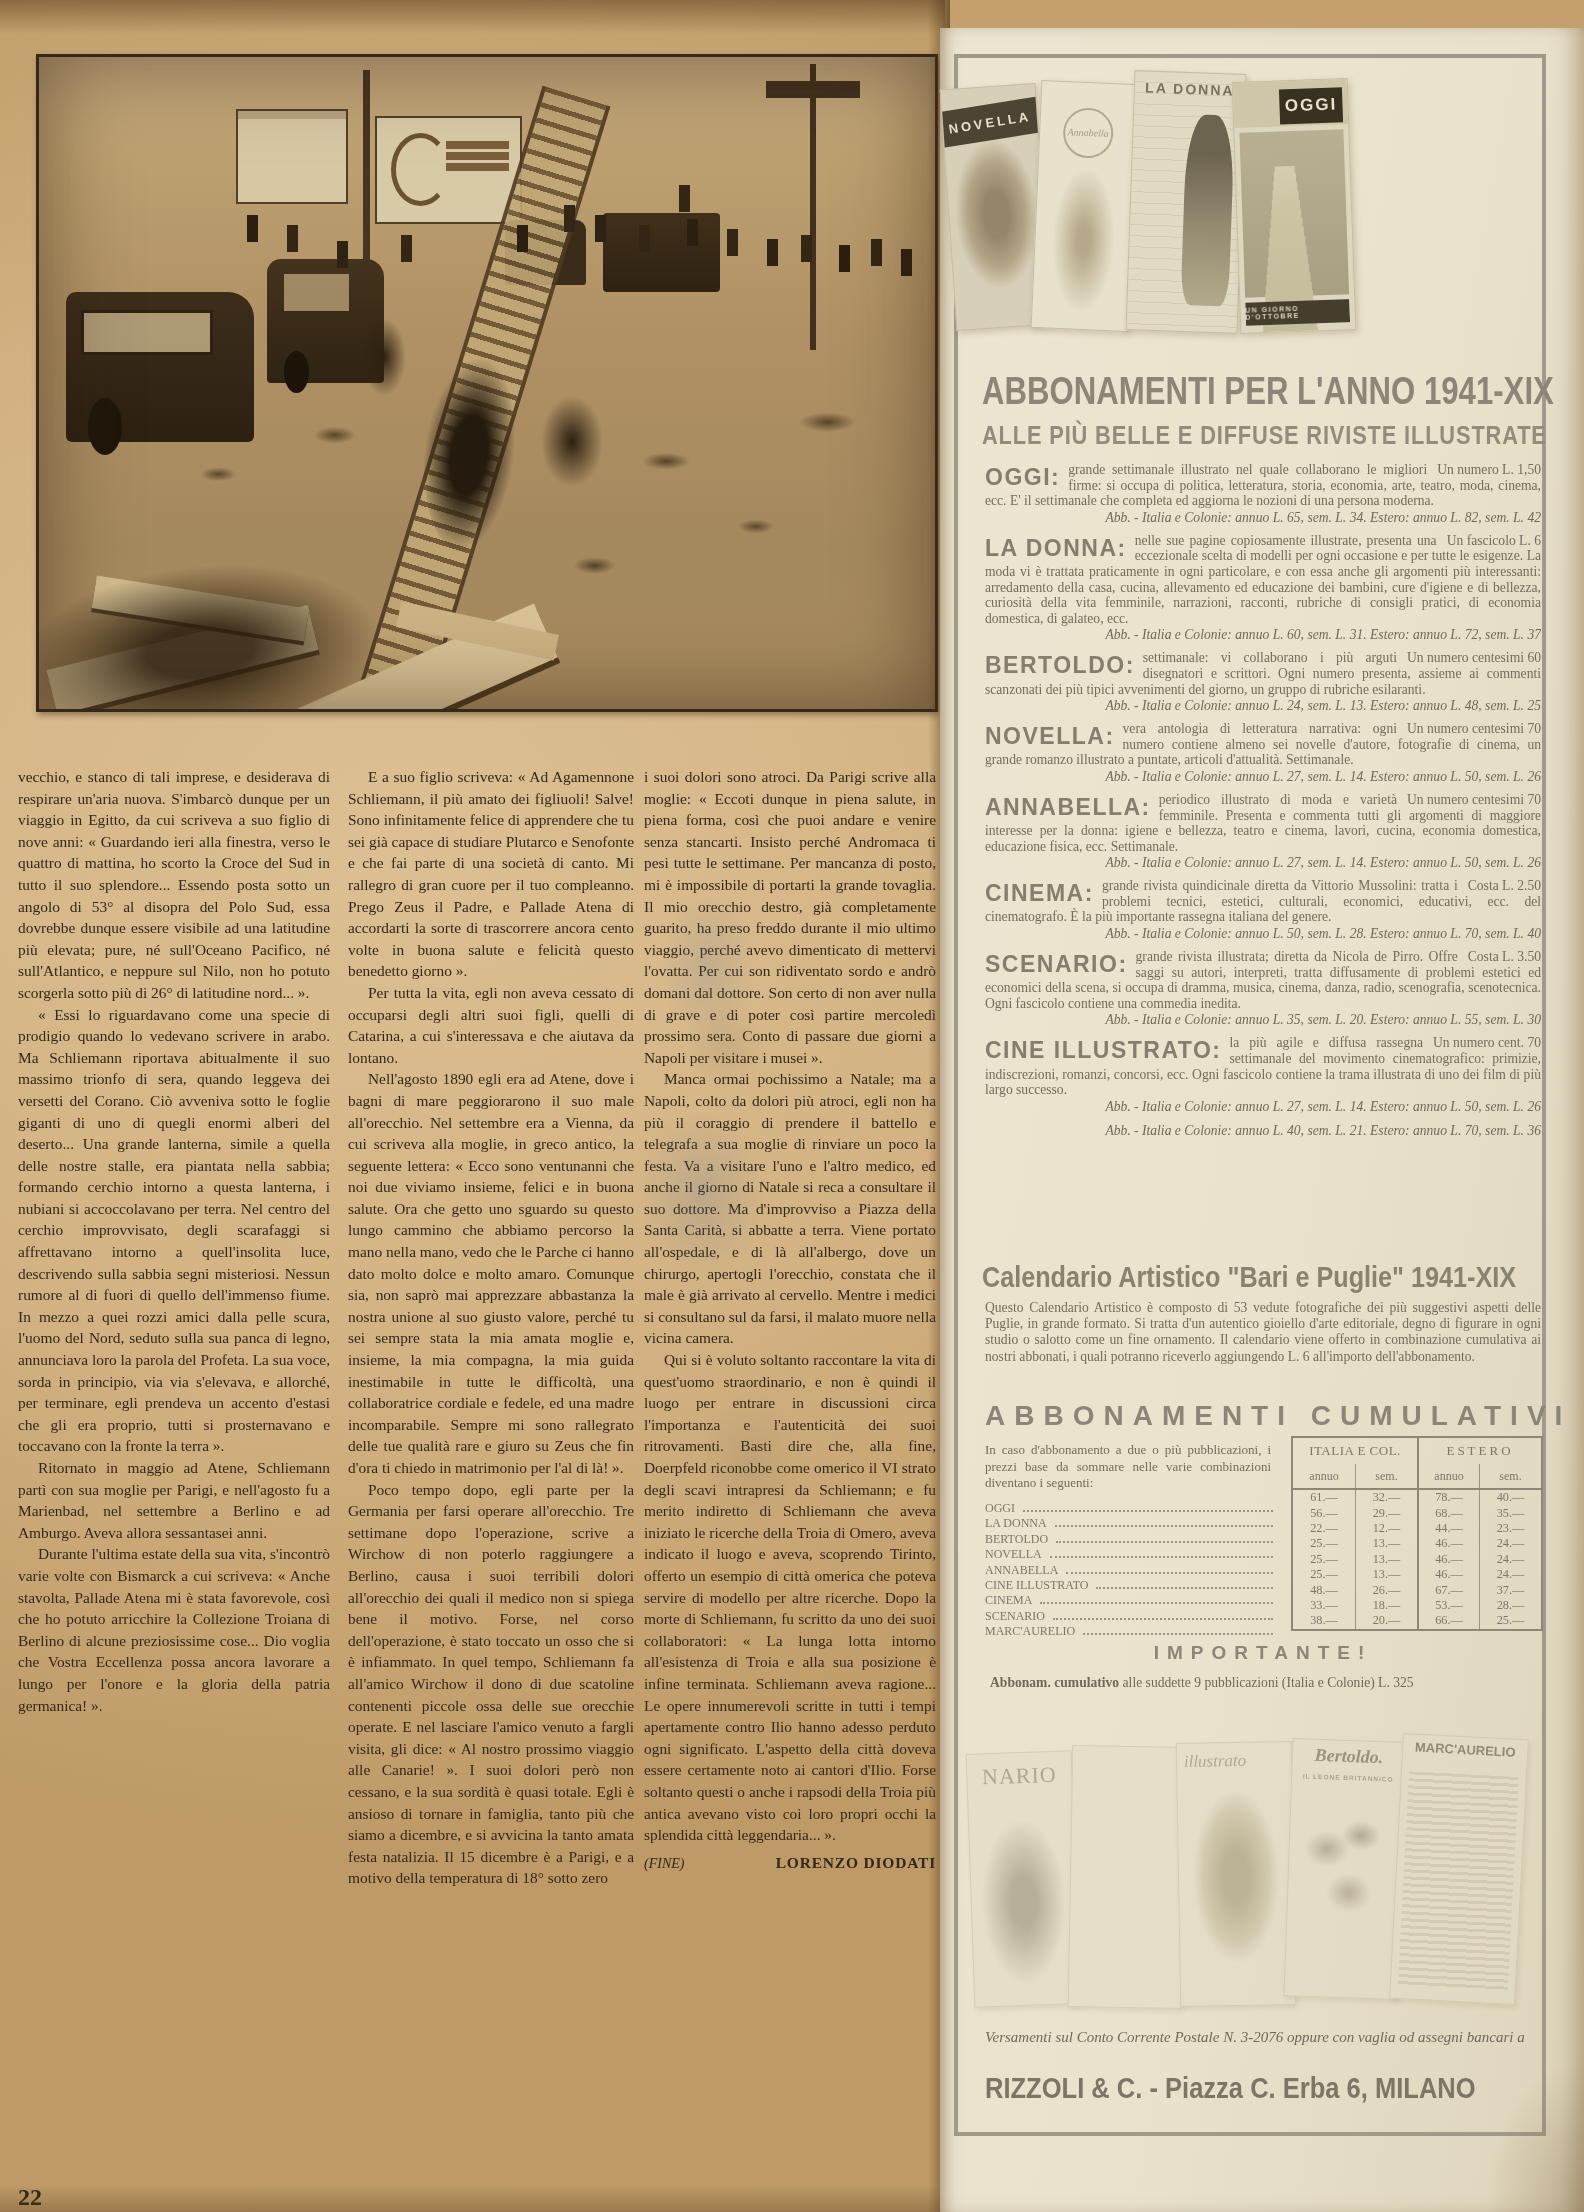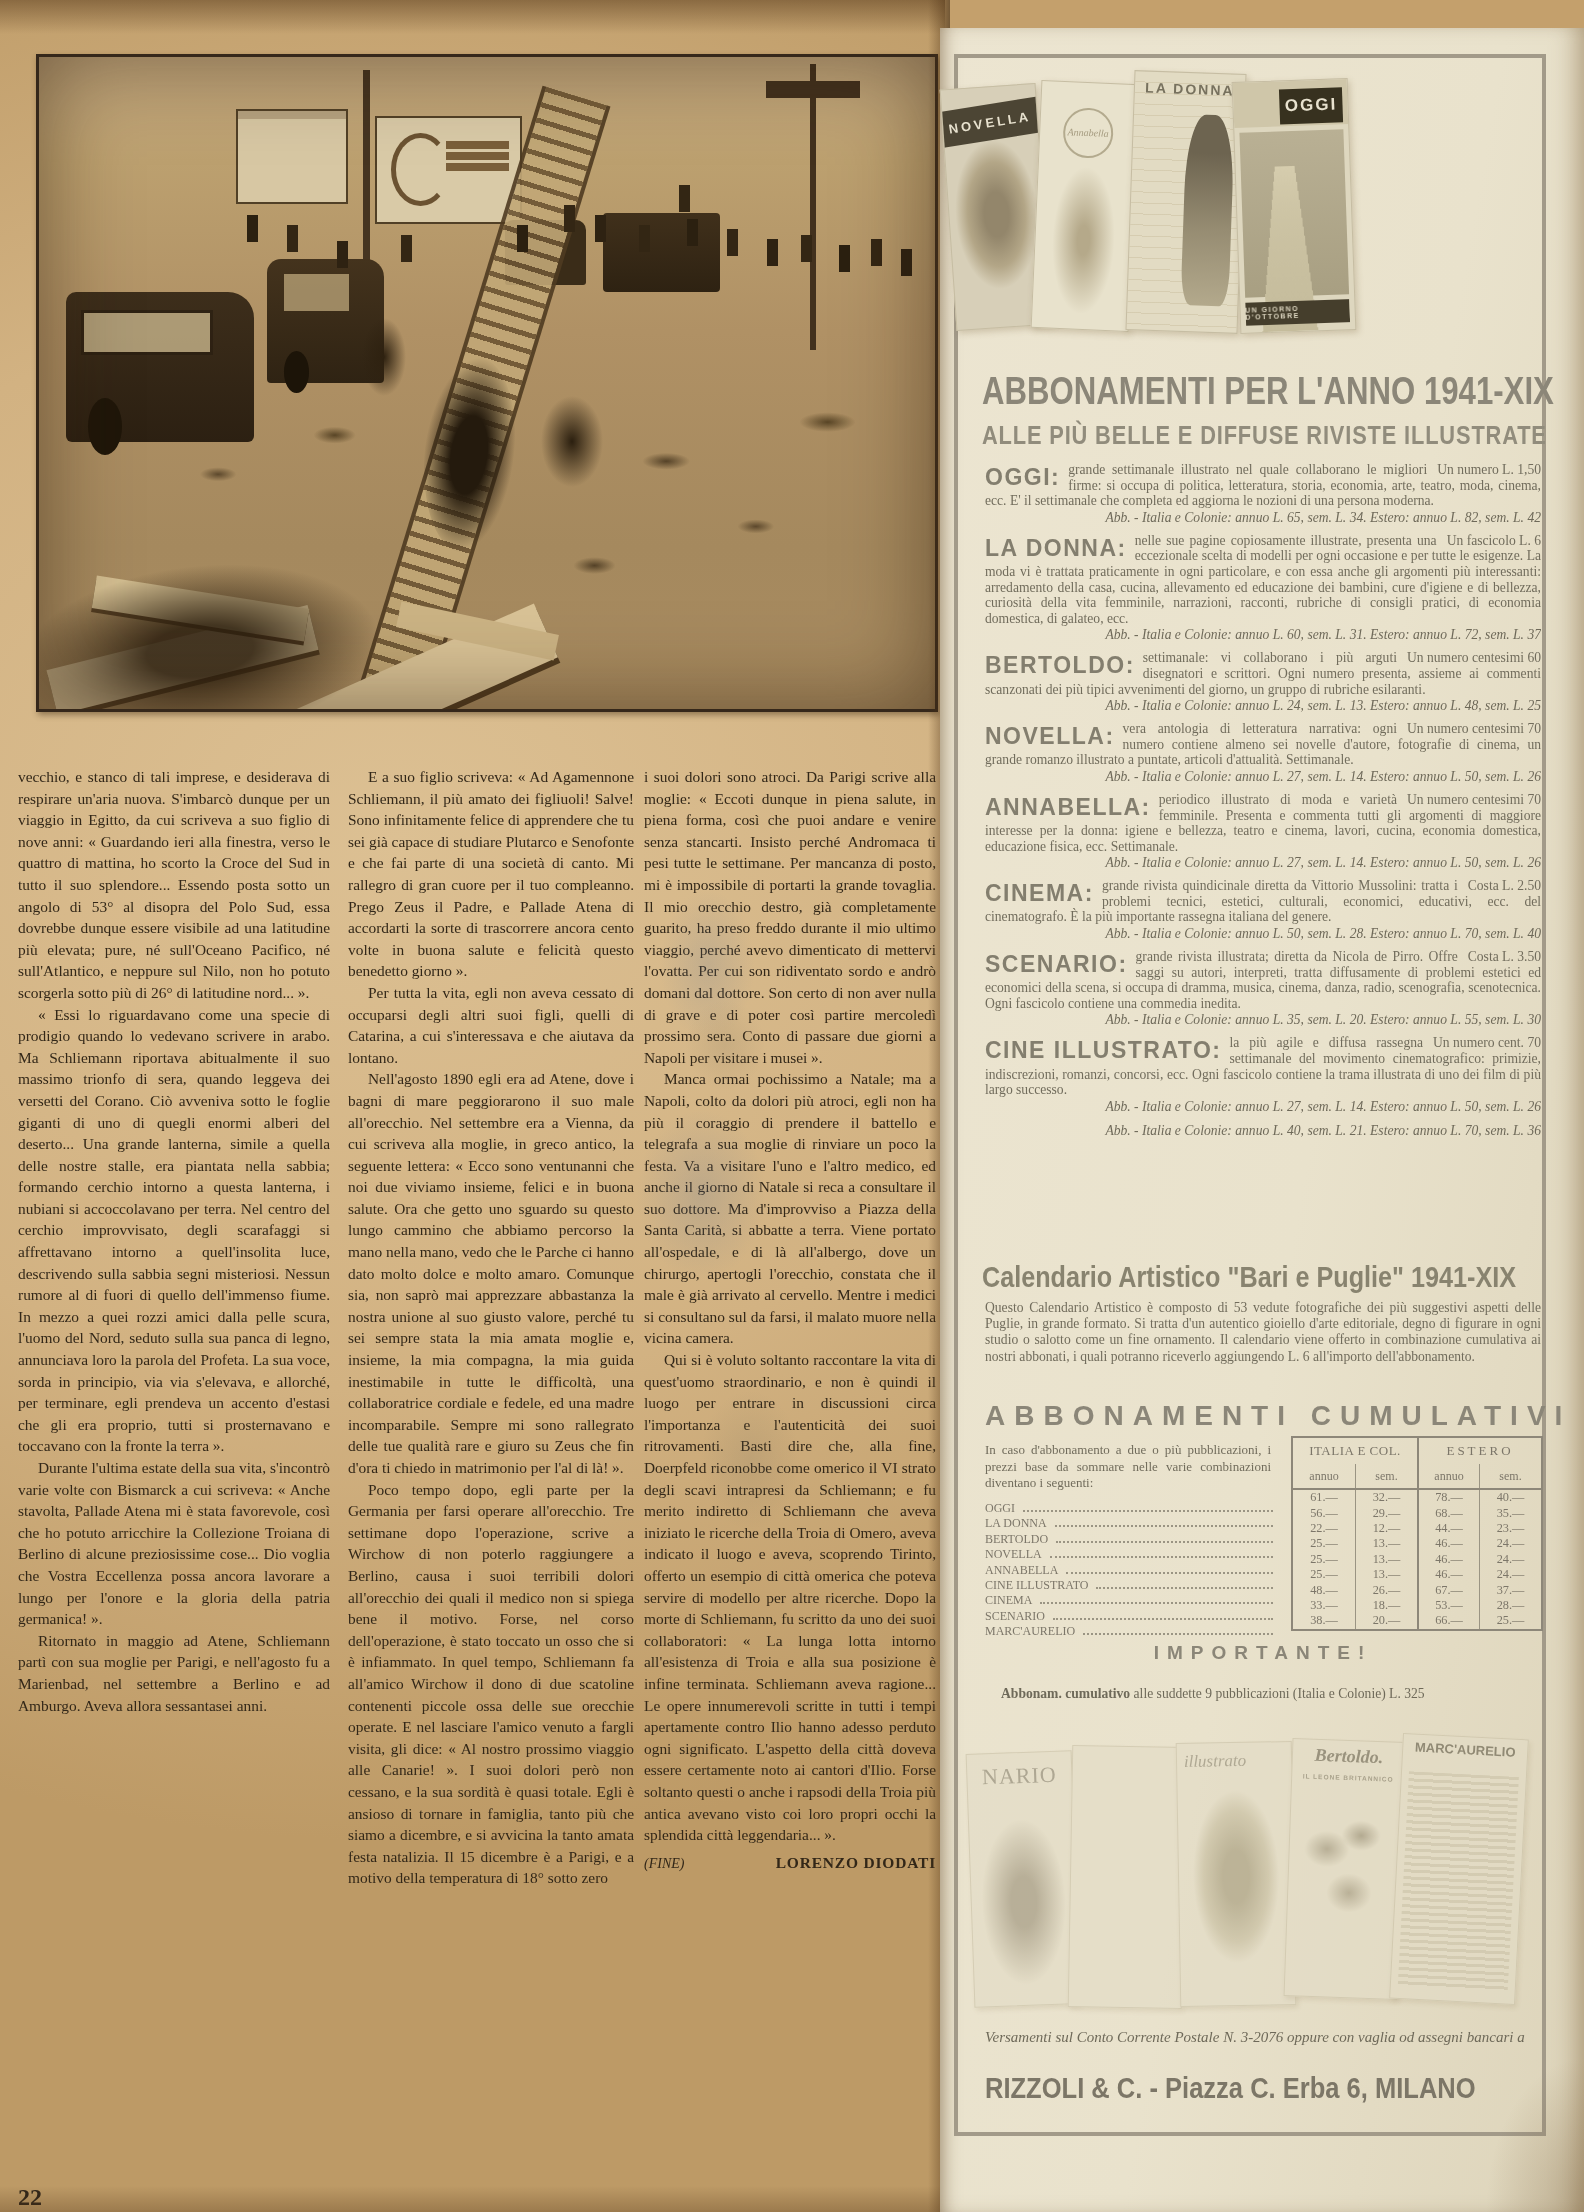--- a/index.html
+++ b/index.html
@@ -200,21 +200,21 @@
   .cum-row{display:grid;grid-template-columns:1fr 1fr 1fr 1fr;height:15.4px;}
   .cum-cell{display:flex;align-items:center;justify-content:center;font-size:12.3px;}
   .cum-cell:nth-child(2){border-left:1px solid #9a9483;}
   .cum-cell:nth-child(3){border-left:2px solid #8d8779;}
   .cum-cell:nth-child(4){border-left:1px solid #9a9483;}
 
   
   .rp-imp-title{left:45px;top:1614px;width:556px;text-align:center;font-family:"Liberation Sans",sans-serif;
     font-weight:bold;font-size:19px;letter-spacing:8px;color:#8b8678;}
   .rp-important{left:45px;top:1642px;width:556px;font-size:13.6px;line-height:16.6px;text-align:justify;color:#6e6959;}
-  .rp-important p{margin:16px;}
+  .rp-important p{margin:5px;}
   .imp-lead{font-weight:bold;}
 
   
   .rp-covers-bottom{left:18px;top:1706px;width:575px;height:292px;opacity:.62;}
   .cvb{position:absolute;background:#e3dcc6;border:1px solid #c9c0a6;overflow:hidden;
     box-shadow:2px 3px 5px rgba(120,95,55,.2);}
   .cvb-scenario{left:12px;top:18px;width:104px;height:252px;transform:rotate(-2deg);}
   .cvb-scenario .ttl{position:absolute;left:0;top:4%;width:100%;text-align:center;font-size:22px;
     color:#8a8370;letter-spacing:1px;}
   .cvb-scenario .fig{position:absolute;left:10%;top:26%;width:80%;height:66%;
@@ -284,22 +284,22 @@
       <div class="ph ph-plank4"></div>
       <div class="ph ph-dark-fg"></div>
       <div class="ph ph-vignette"></div>
     </div>
   </div>
 
 
   <div class="col col-1">
     <p class="cont">vecchio, e stanco di tali imprese, e desiderava di respirare un'aria nuova. S'imbarcò dunque per un viaggio in Egitto, da cui scriveva a suo figlio di nove anni: « Guardando ieri alla finestra, verso le quattro di mattina, ho scorto la Croce del Sud in tutto il suo splendore... Essendo posta sotto un angolo di 53° al disopra del Polo Sud, essa dovrebbe dunque essere visibile ad una latitudine più elevata; pure, né sull'Oceano Pacifico, né sull'Atlantico, e neppure sul Nilo, non ho potuto scorgerla sotto più di 26° di latitudine nord... ».</p>
     <p>« Essi lo riguardavano come una specie di prodigio quando lo vedevano scrivere in arabo. Ma Schliemann riportava abitualmente il suo massimo trionfo di sera, quando leggeva dei versetti del Corano. Ciò avveniva sotto le foglie giganti di uno di quegli enormi alberi del deserto... Una grande lanterna, simile a quella delle nostre stalle, era piantata nella sabbia; formando cerchio intorno a questa lanterna, i nubiani si accoccolavano per terra. Nel centro del cerchio improvvisato, degli scarafaggi si affrettavano intorno a quell'insolita luce, descrivendo sulla sabbia segni misteriosi. Nessun rumore al di fuori di quello dell'immenso fiume. In mezzo a quei rozzi amici dalla pelle scura, l'uomo del Nord, seduto sulla sua panca di legno, annunciava loro la parola del Profeta. La sua voce, sorda in principio, via via s'elevava, e allorché, per terminare, egli prendeva un accento d'estasi che gli era proprio, tutti si prosternavano e toccavano con la fronte la terra ».</p>
+    <p>Ritornato in maggio ad Atene, Schliemann partì con sua moglie per Parigi, e nell'agosto fu a Marienbad, nel settembre a Berlino e ad Amburgo. Aveva allora sessantasei anni.</p>
     <p>Durante l'ultima estate della sua vita, s'incontrò varie volte con Bismarck a cui scriveva: « Anche stavolta, Pallade Atena mi è stata favorevole, così che ho potuto arricchire la Collezione Troiana di Berlino di alcune preziosissime cose... Dio voglia che Vostra Eccellenza possa ancora lavorare a lungo per l'onore e la gloria della patria germanica! ».</p>
-    <p>Ritornato in maggio ad Atene, Schliemann partì con sua moglie per Parigi, e nell'agosto fu a Marienbad, nel settembre a Berlino e ad Amburgo. Aveva allora sessantasei anni.</p>
   </div>
 
   <div class="col col-2">
     <p>E a suo figlio scriveva: « Ad Agamennone Schliemann, il più amato dei figliuoli! Salve! Sono infinitamente felice di apprendere che tu sei già capace di studiare Plutarco e Senofonte e che fai parte di una società di canto. Mi rallegro di gran cuore per il tuo compleanno. Prego Zeus il Padre, e Pallade Atena di accordarti la sorte di trascorrere ancora cento volte in buona salute e felicità questo benedetto giorno ».</p>
     <p>Per tutta la vita, egli non aveva cessato di occuparsi degli altri suoi figli, quelli di Catarina, a cui s'interessava e che aiutava da lontano.</p>
     <p>Nell'agosto 1890 egli era ad Atene, dove i bagni di mare peggiorarono il suo male all'orecchio. Nel settembre era a Vienna, da cui scriveva alla moglie, in greco antico, la seguente lettera: « Ecco sono ventunanni che noi due viviamo insieme, felici e in buona salute. Ora che getto uno sguardo su questo lungo cammino che abbiamo percorso la mano nella mano, vedo che le Parche ci hanno dato molto dolce e molto amaro. Comunque sia, non saprò mai apprezzare abbastanza la nostra unione al suo giusto valore, perché tu sei sempre stata la mia amata moglie e, insieme, la mia compagna, la mia guida inestimabile in tutte le difficoltà, una collaboratrice cordiale e fedele, ed una madre incomparabile. Sempre mi sono rallegrato delle tue qualità rare e giuro su Zeus che fin d'ora ti chiedo in matrimonio per l'al di là! ».</p>
     <p>Poco tempo dopo, egli parte per la Germania per farsi operare all'orecchio. Tre settimane dopo l'operazione, scrive a Wirchow di non poterlo raggiungere a Berlino, causa i suoi terribili dolori all'orecchio dei quali il medico non si spiega bene il motivo. Forse, nel corso dell'operazione, è stato toccato un osso che si è infiammato. In quel tempo, Schliemann fa all'amico Wirchow il dono di due scatoline contenenti piccole ossa delle sue orecchie operate. E nel lasciare l'amico venuto a fargli visita, gli dice: « Al nostro prossimo viaggio alle Canarie! ». I suoi dolori però non cessano, e la sua sordità è quasi totale. Egli è ansioso di tornare in famiglia, tanto più che siamo a dicembre, e si avvicina la tanto amata festa natalizia. Il 15 dicembre è a Parigi, e a motivo della temperatura di 18° sotto zero</p>
   </div>
 
   <div class="col col-3">

